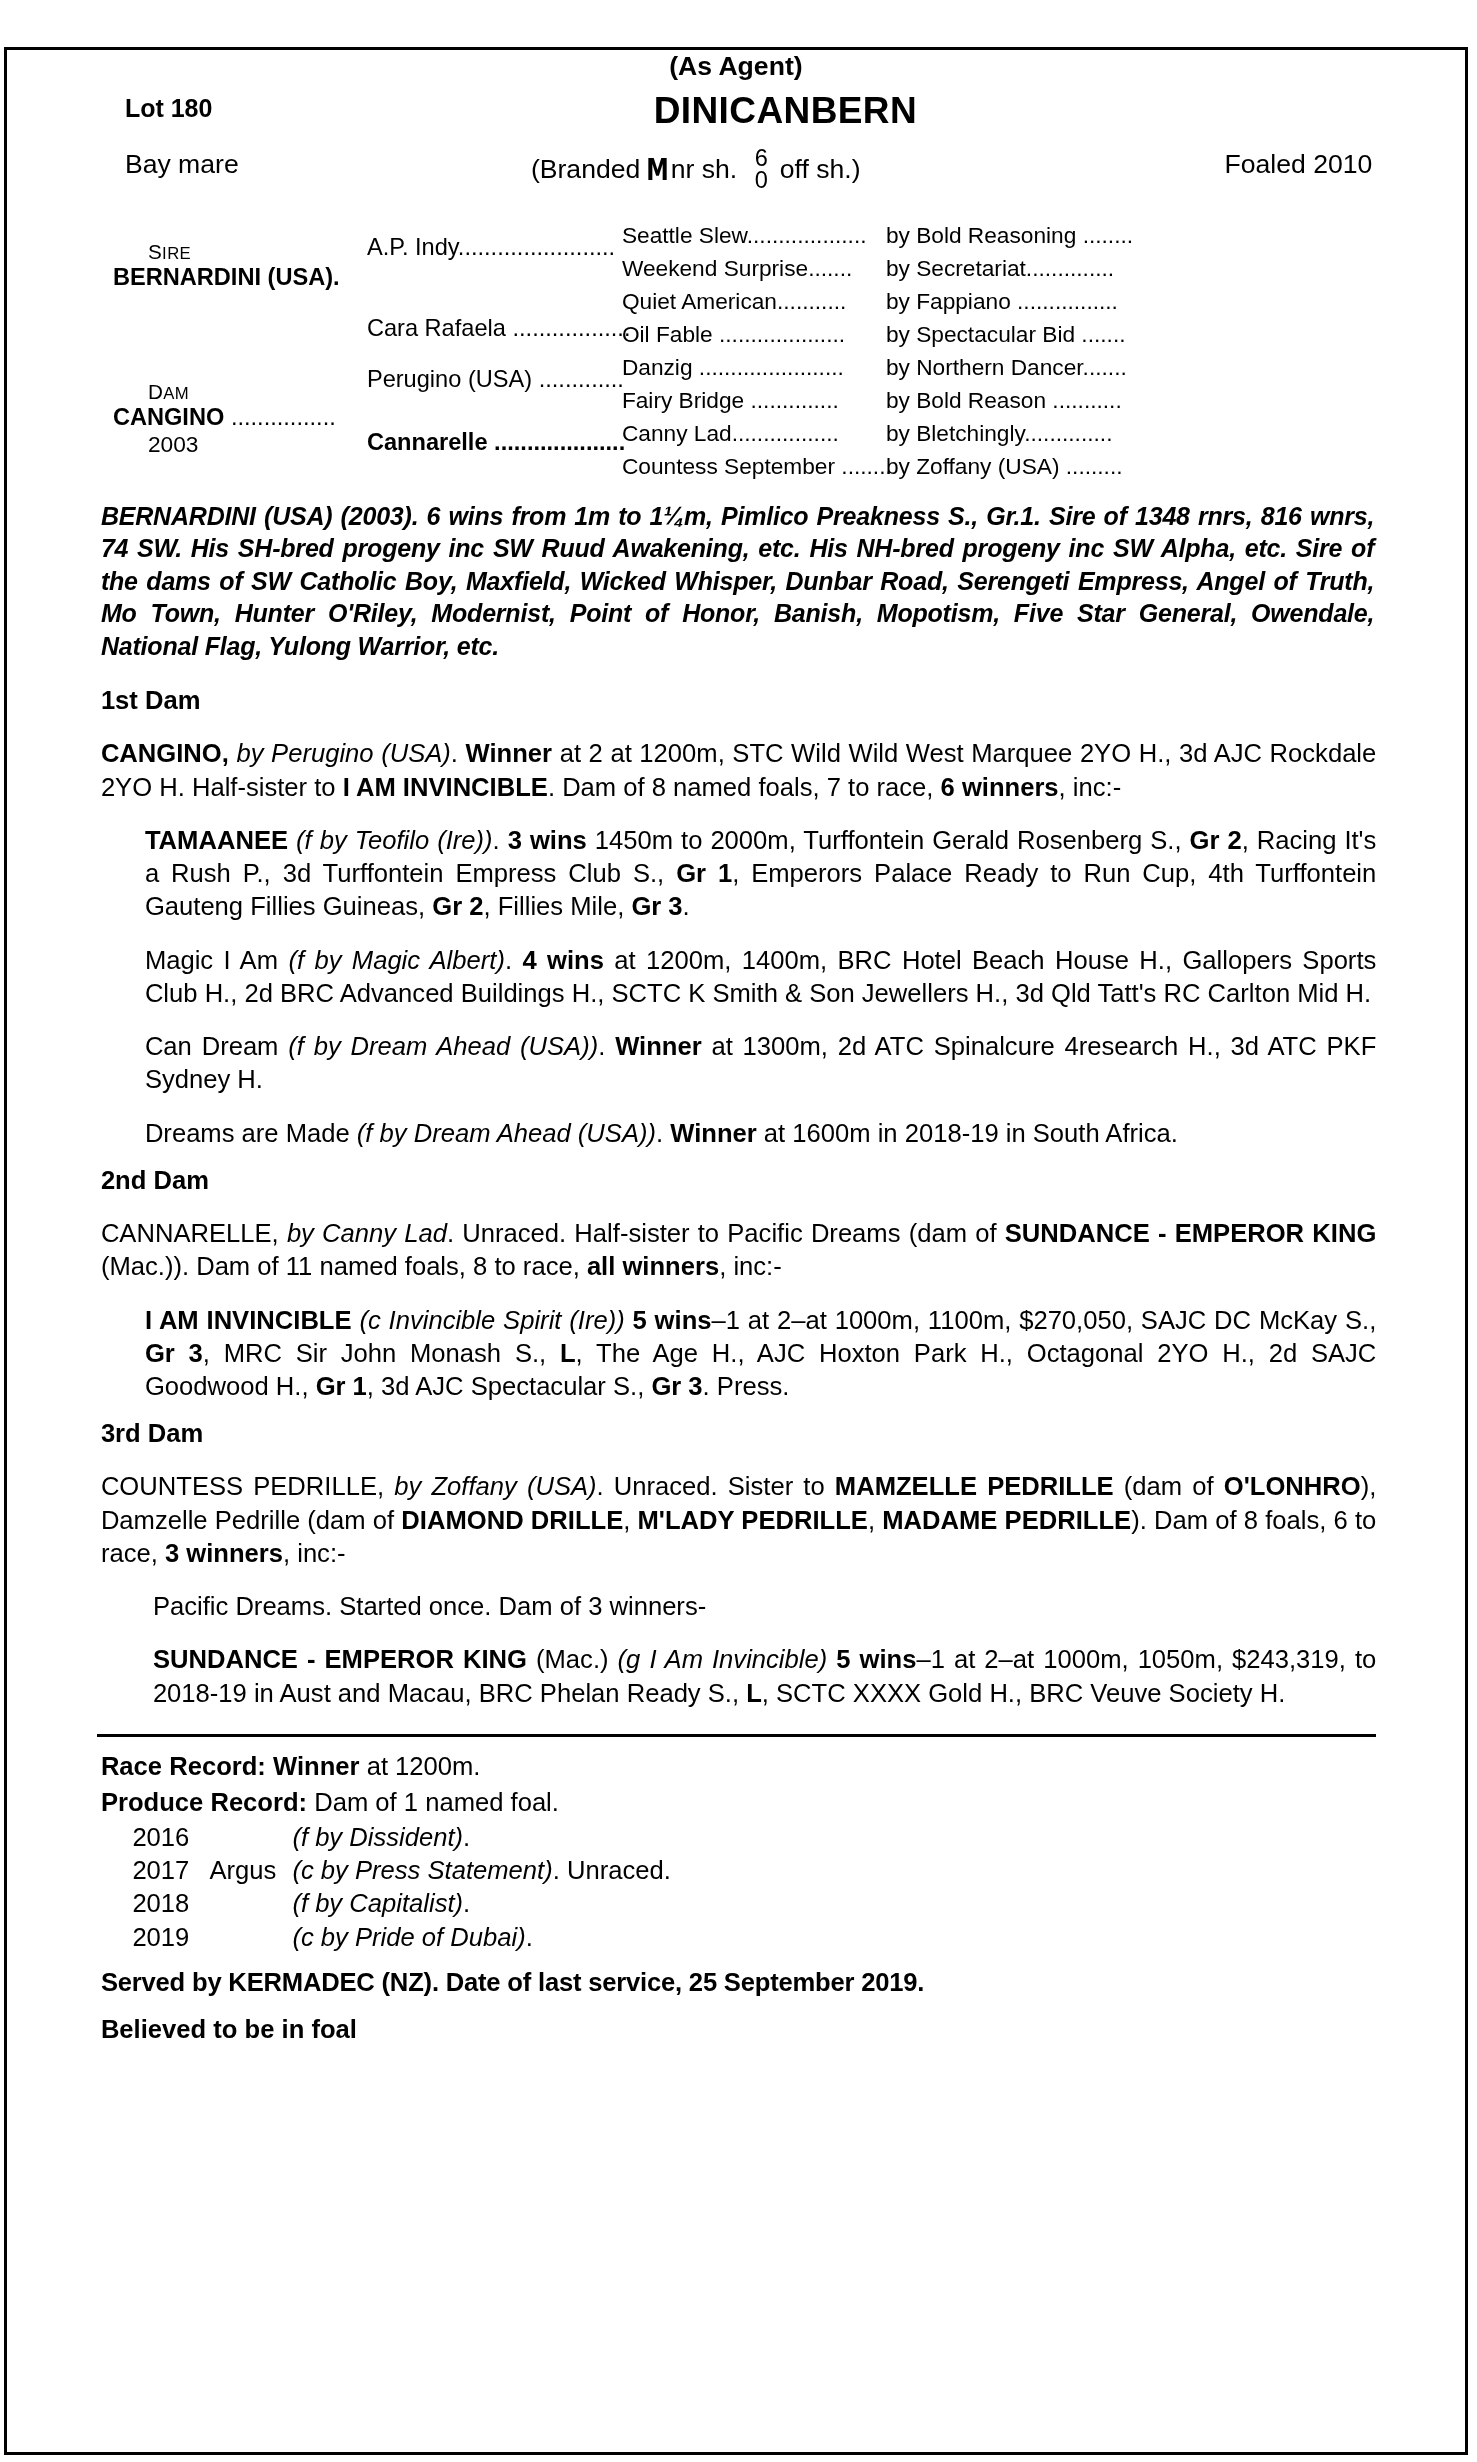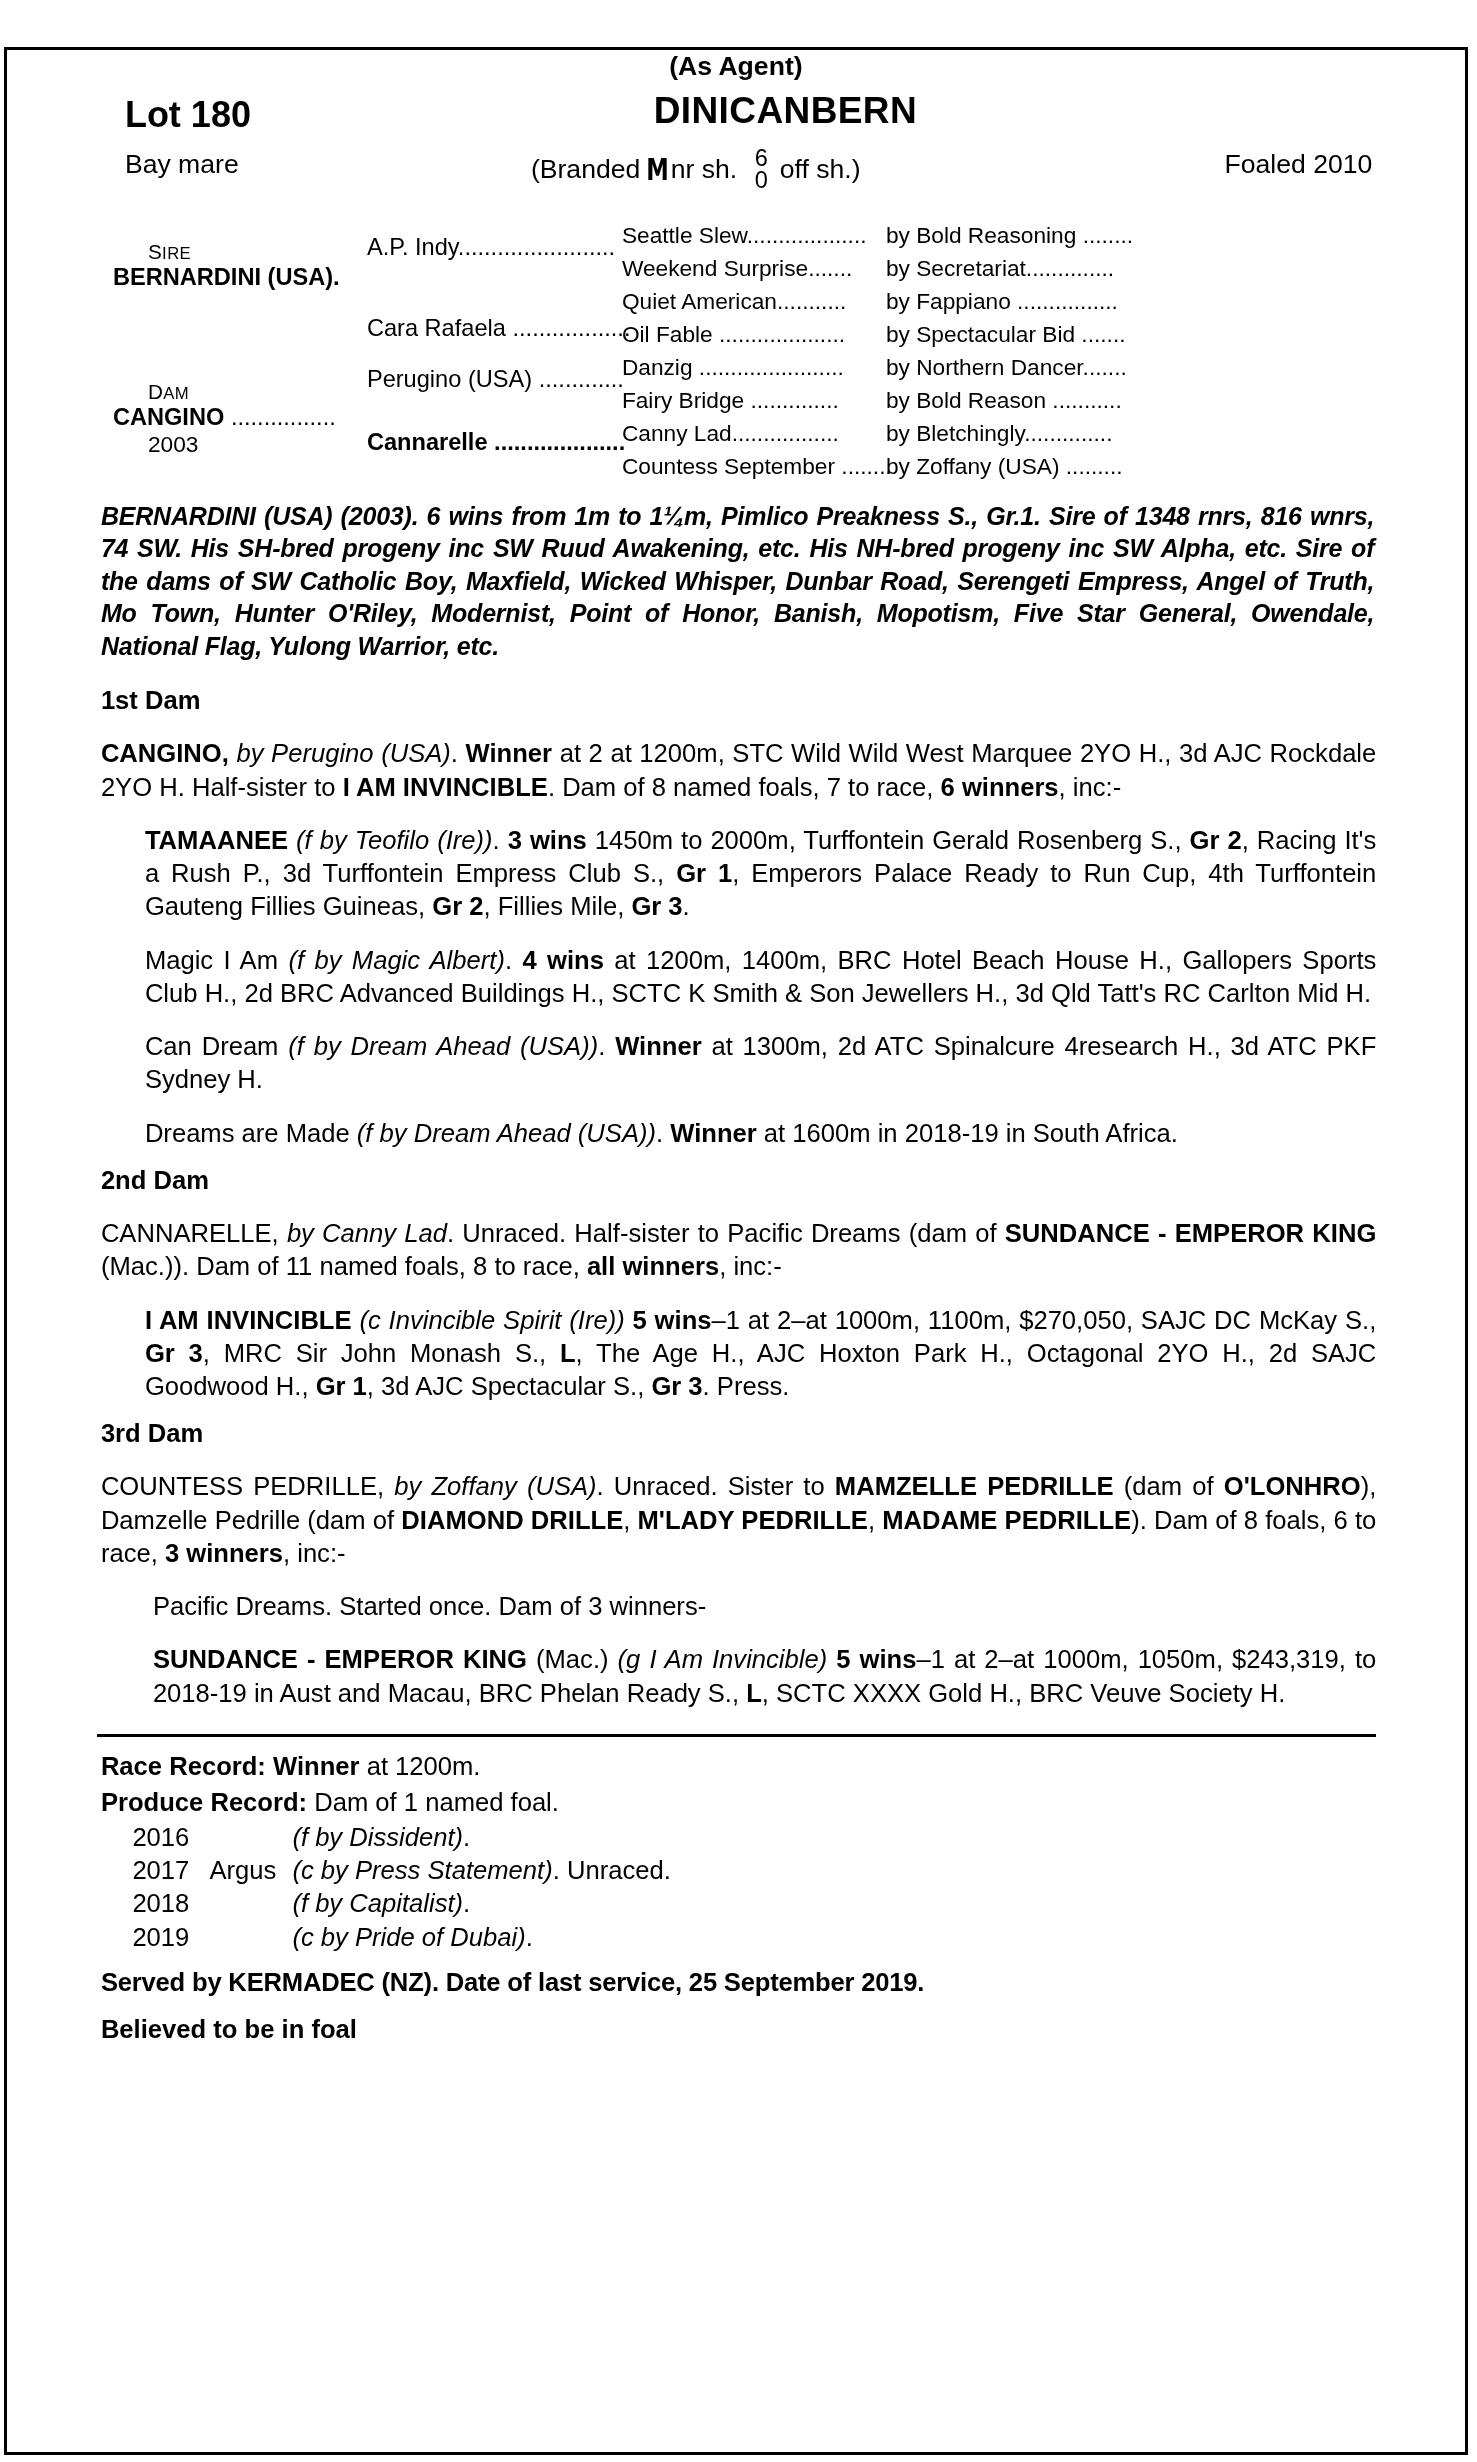--- a/index.html
+++ b/index.html
@@ -60,21 +60,21 @@
   .lotrow {
     position: relative;
     height: 49px;
     margin-top: 11.8px;
   }
   .lot-no {
     position: absolute;
     left: 57px;
     top: 0;
     font-weight: bold;
-    font-size: 36px;
+    font-size: 25px;
   }
   .horse-name {
     position: absolute;
     left: 0;
     right: 0;
     top: -3.9px;
     text-align: center;
     font-weight: bold;
     font-size: 37px;
     letter-spacing: 0.4px;

